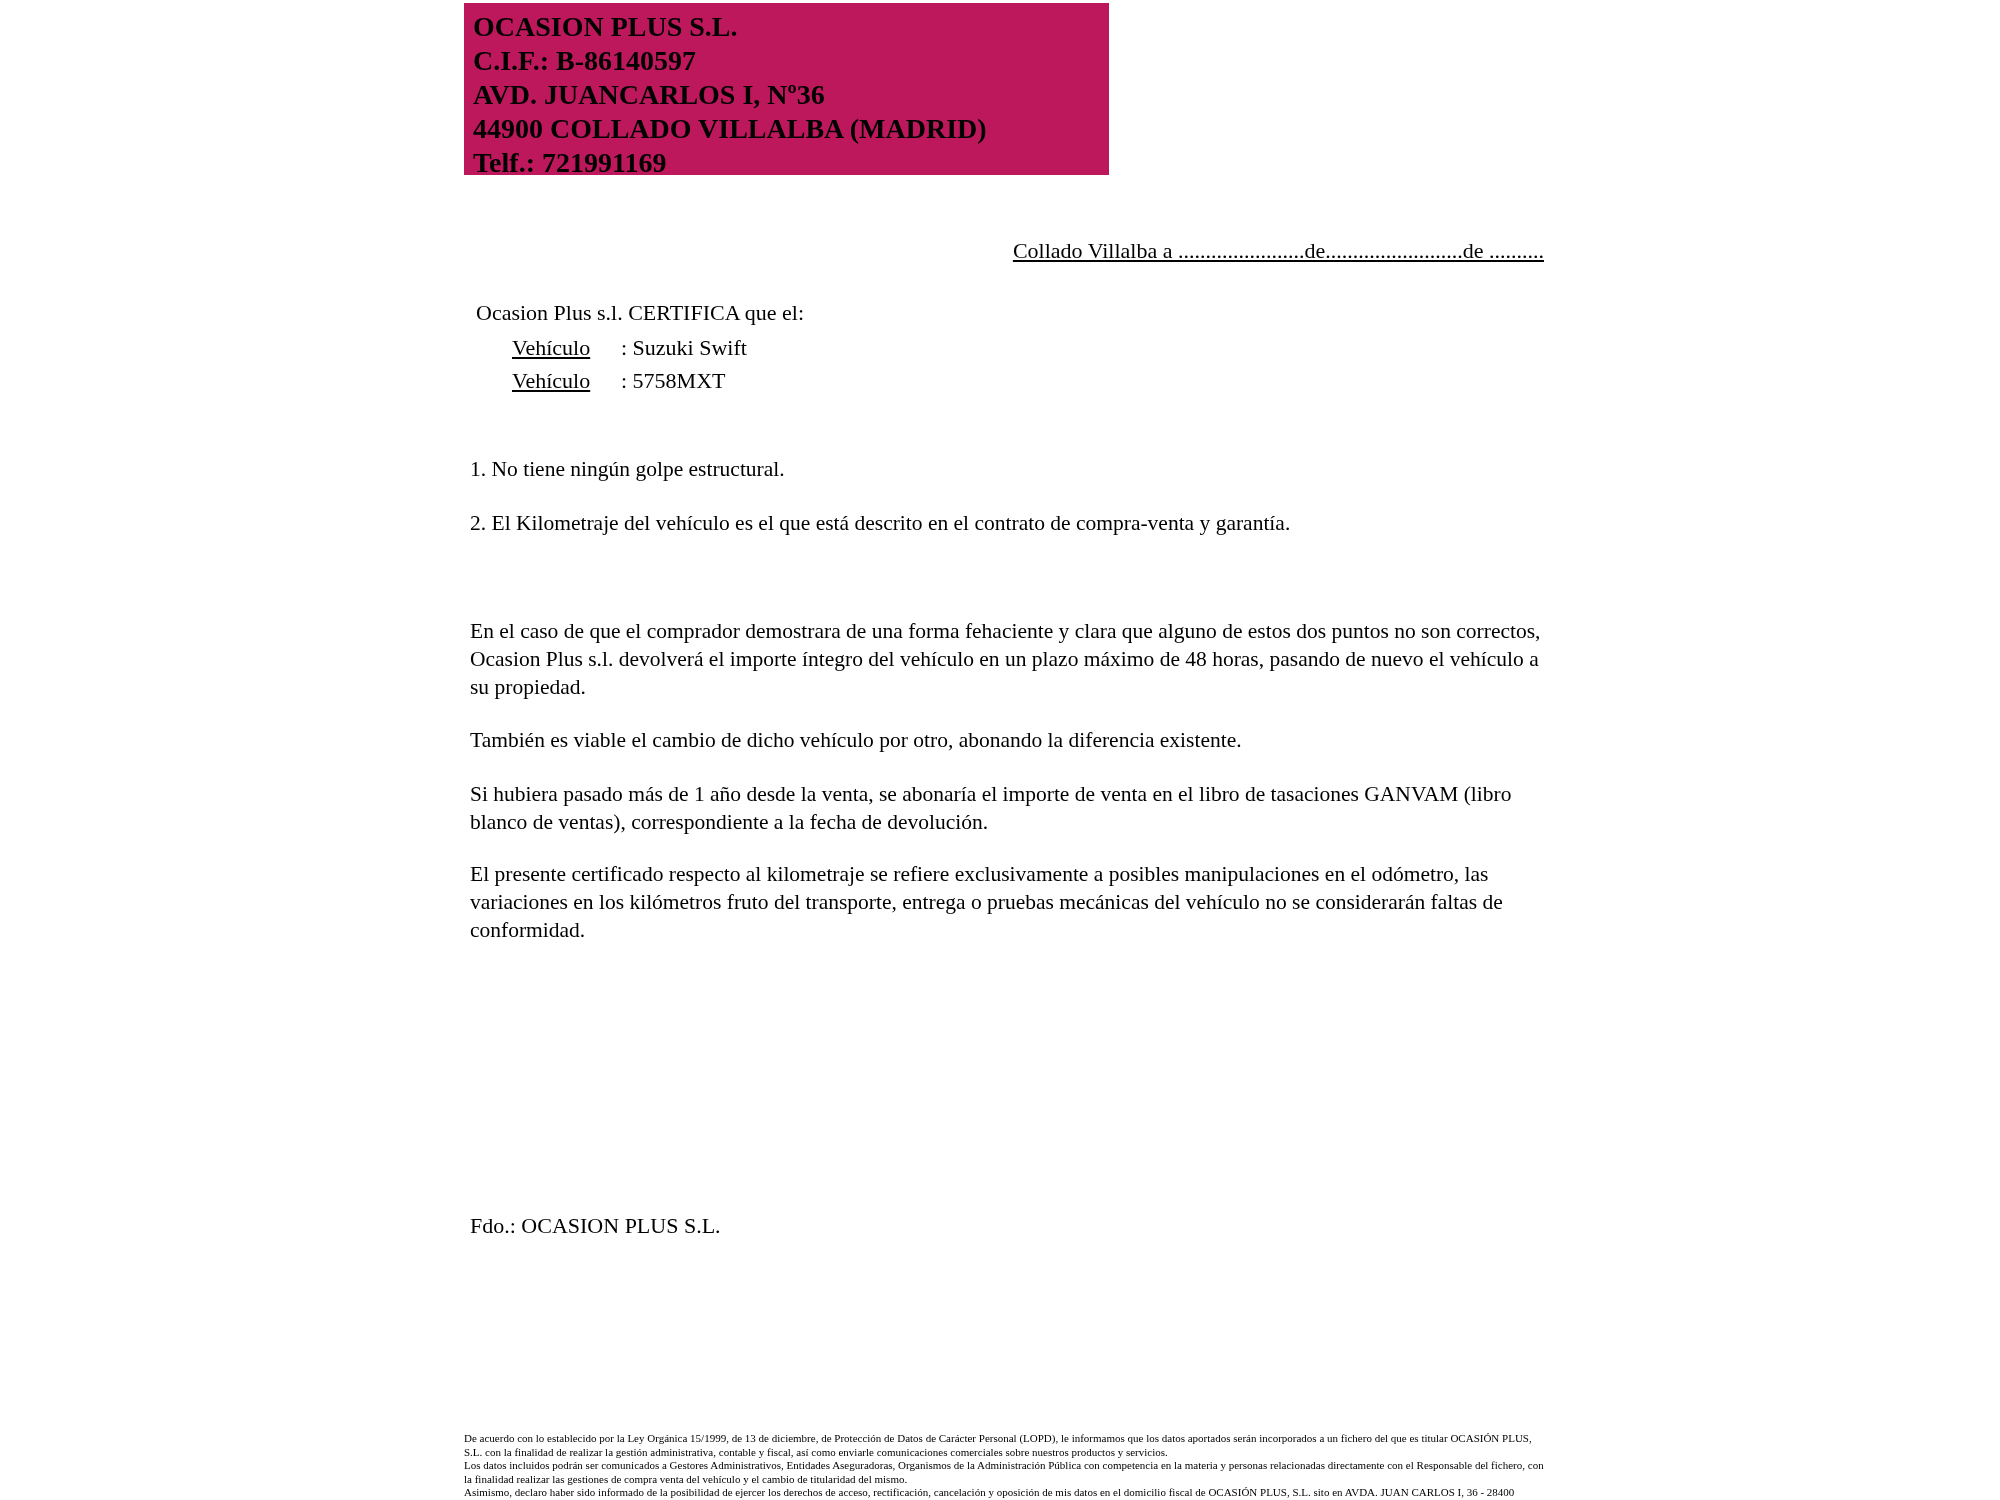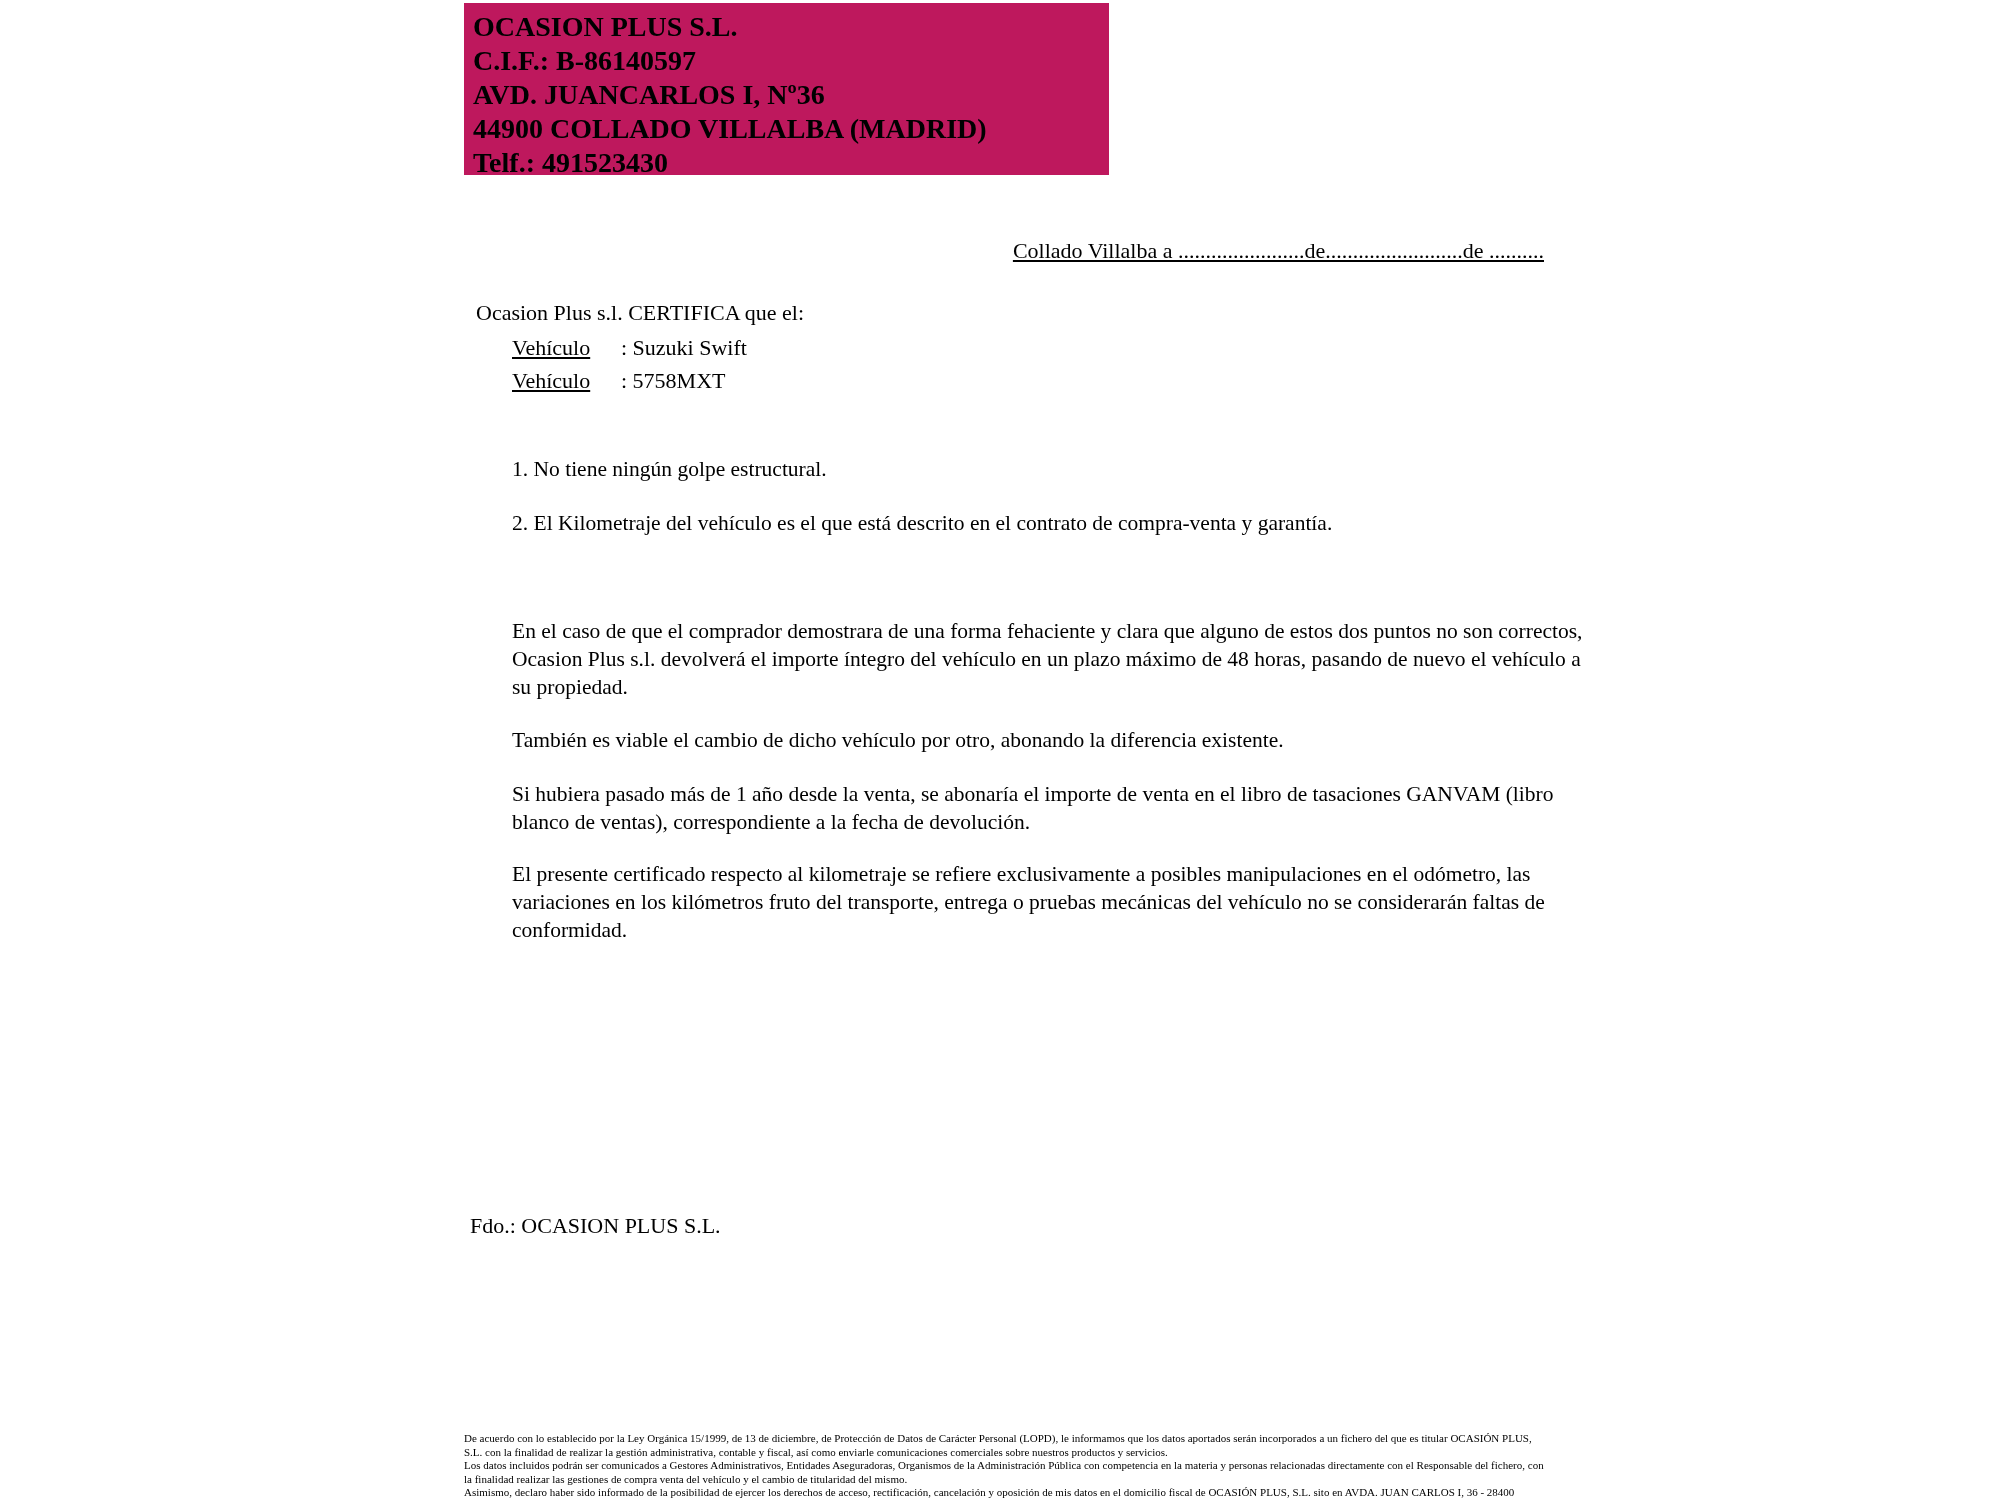--- a/index.html
+++ b/index.html
@@ -51,21 +51,20 @@
   .row-vehicle { top: 335px; }
   .row-plate   { top: 368px; }
   .field-label { display: inline-block; width: 109px; margin-left: 36px; }
   .u { text-decoration: underline; }
   .para {
     position: absolute;
     left: 470px;
     width: 1078px;
     font-size: 21.5px;
     line-height: 28px;
-    margin-left: 42px;
   }
   .point-1 { top: 455px; }
   .point-2 { top: 509px; }
   .para-a  { top: 617px; }
   .para-b  { top: 726px; }
   .para-c  { top: 780px; }
   .para-d  { top: 860px; }
   .sig {
     position: absolute;
     left: 470px;
@@ -84,21 +83,21 @@
 </head>
 <body>
 
 <div class="page">
 
   <div class="header-box">
     <div>OCASION PLUS S.L.</div>
     <div>C.I.F.: B-86140597</div>
     <div>AVD. JUANCARLOS I, Nº36</div>
     <div>44900 COLLADO VILLALBA (MADRID)</div>
-    <div>Telf.: 491523430</div>
+    <div>Telf.: 721991169</div>
   </div>
 
   <div class="date-line">Collado Villalba a .......................de.........................de ..........</div>
 
   <div class="certify-intro">Ocasion Plus s.l. CERTIFICA que el:</div>
 
   <div class="field-row row-vehicle">
     <span class="field-label"><span class="u">Vehículo</span></span><span>: Suzuki Swift</span>
   </div>
 

